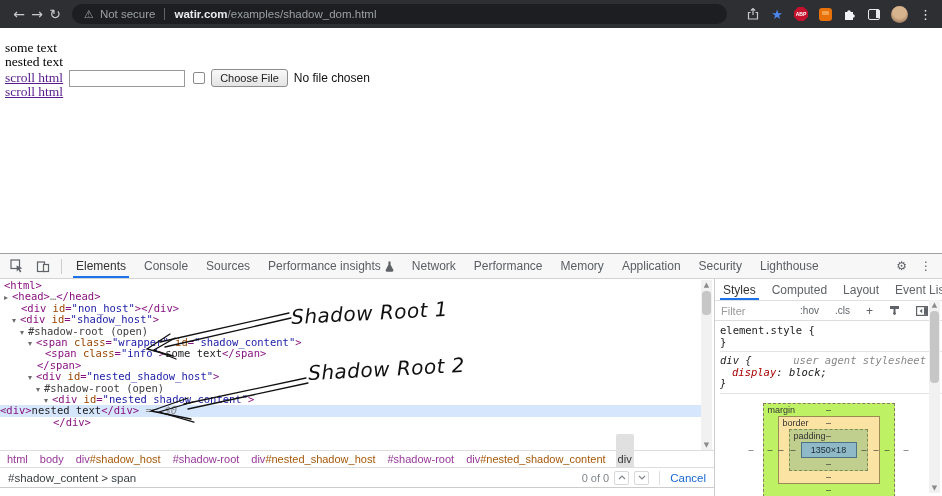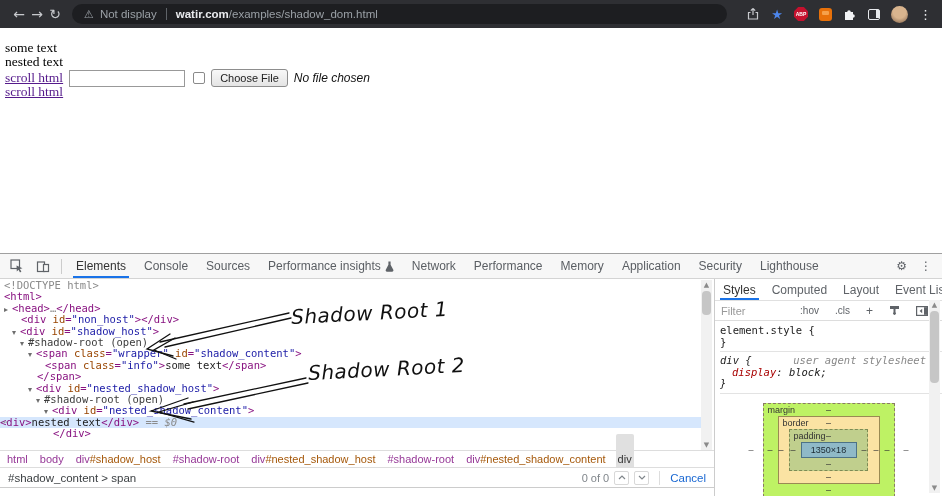--- a/index.html
+++ b/index.html
@@ -39,21 +39,21 @@
           font-family:"Liberation Serif", serif; font-size:13.5px; color:#000; }
   .pg-line1 { position:absolute; left:5px; top:12px; }
   .pg-line2 { position:absolute; left:5px; top:26px; }
   .pg-row { position:absolute; left:5px; top:40px; display:flex; align-items:center; height:20px; }
   .pg-link { color:#551a8b; text-decoration:underline; }
   .pg-input { width:116px; height:17px; border:1px solid #999; background:#fff; margin-left:6px; }
   .pg-check { width:12px; height:12px; border:1px solid #8a8a8a; border-radius:2px; background:#fff; margin-left:8px; }
   .pg-filebtn { margin-left:6px; font-family:"Liberation Sans", sans-serif; font-size:11px; color:#222;
                 background:linear-gradient(#f8f8f8,#e4e4e4); border:1px solid #8d8d8d; border-radius:3px;
                 padding:2px 8px; }
-  .pg-filestatus { margin-left:6px; font-family:"Liberation Sans", sans-serif; font-size:12px; color:#111;font-style:italic; }
+  .pg-filestatus { margin-left:6px; font-family:"Liberation Sans", sans-serif; font-size:12px; color:#111; }
   .pg-link2 { position:absolute; left:5px; top:56px; }
 
   
   .devtools { position:absolute; left:0; top:253px; width:942px; height:243px; background:#fff;
               border-top:1px solid #a0a0a0; }
 
   
   .dt-tabbar { position:absolute; left:0; top:0; width:942px; height:25px; background:#f7f7f7;
                border-bottom:1px solid #d4d4d4; display:flex; align-items:stretch; font-size:12px; color:#5a5e63; }
   .dt-toolic { display:flex; align-items:center; padding:0 6px; }
@@ -156,21 +156,21 @@
 <body>
 
 <div class="canvas">
 
   <header class="browser-bar">
     <span class="nav-ic back">←</span>
     <span class="nav-ic">→</span>
     <span class="nav-ic">↻</span>
     <div class="addr-pill">
       <span class="addr-warn">⚠</span>
-      <span class="addr-sec">Not display</span>
+      <span class="addr-sec">Not secure</span>
       <span class="addr-div"></span>
       <span class="addr-domain">watir.com</span>
       <span class="addr-path">/examples/shadow_dom.html</span>
     </div>
     <div class="bar-right">
       <span>
         <svg class="mini" width="14" height="14" viewBox="0 0 14 14">
           <path d="M4.5 5.5 H2.5 V12 H11.5 V5.5 H9.5" fill="none" stroke="#c8cace" stroke-width="1.2"></path>
           <path d="M7 8 V1.5 M7 1.5 L4.8 3.7 M7 1.5 L9.2 3.7" fill="none" stroke="#c8cace" stroke-width="1.2"></path>
         </svg>
@@ -259,21 +259,20 @@
         <span class="dt-gear">⚙</span>
         <span class="dt-dots">⋮</span>
 
       </div>
     </div>
 
     <div class="dt-body">
 
       <div class="dt-left">
         <div class="dom-tree">
-            <div class="tree-row"><span style="padding-left: 4px; display: inline-block;"><span class="tk-gray">&lt;!DOCTYPE html&gt;</span></span></div>
             <div class="tree-row"><span style="padding-left: 4px; display: inline-block;"><span class="tk-tag">&lt;html&gt;</span></span></div>
             <div class="tree-row"><span style="padding-left: 4px; display: inline-block;"><span class="tw">▸</span><span class="tk-tag">&lt;head&gt;</span><span class="tk-gray">…</span><span class="tk-tag">&lt;/head&gt;</span></span></div>
             <div class="tree-row"><span style="padding-left: 21px; display: inline-block;"><span class="tk-tag">&lt;div </span><span class="tk-attr">id</span><span class="tk-tag">=</span><span class="tk-val">"non_host"</span><span class="tk-tag">&gt;&lt;/div&gt;</span></span></div>
             <div class="tree-row"><span style="padding-left: 12px; display: inline-block;"><span class="tw">▾</span><span class="tk-tag">&lt;div </span><span class="tk-attr">id</span><span class="tk-tag">=</span><span class="tk-val">"shadow_host"</span><span class="tk-tag">&gt;</span></span></div>
             <div class="tree-row"><span style="padding-left: 20px; display: inline-block;"><span class="tw">▾</span><span class="tk-sr">#shadow-root (open)</span></span></div>
             <div class="tree-row"><span style="padding-left: 28px; display: inline-block;"><span class="tw">▾</span><span class="tk-tag">&lt;span </span><span class="tk-attr">class</span><span class="tk-tag">=</span><span class="tk-val">"wrapper" </span><span class="tk-attr">id</span><span class="tk-tag">=</span><span class="tk-val">"shadow_content"</span><span class="tk-tag">&gt;</span></span></div>
             <div class="tree-row"><span style="padding-left: 45px; display: inline-block;"><span class="tk-tag">&lt;span </span><span class="tk-attr">class</span><span class="tk-tag">=</span><span class="tk-val">"info"</span><span class="tk-tag">&gt;</span><span class="tk-txt">some text</span><span class="tk-tag">&lt;/span&gt;</span></span></div>
             <div class="tree-row"><span style="padding-left: 37px; display: inline-block;"><span class="tk-tag">&lt;/span&gt;</span></span></div>
             <div class="tree-row"><span style="padding-left: 28px; display: inline-block;"><span class="tw">▾</span><span class="tk-tag">&lt;div </span><span class="tk-attr">id</span><span class="tk-tag">=</span><span class="tk-val">"nested_shadow_host"</span><span class="tk-tag">&gt;</span></span></div>
             <div class="tree-row"><span style="padding-left: 36px; display: inline-block;"><span class="tw">▾</span><span class="tk-sr">#shadow-root (open)</span></span></div>

